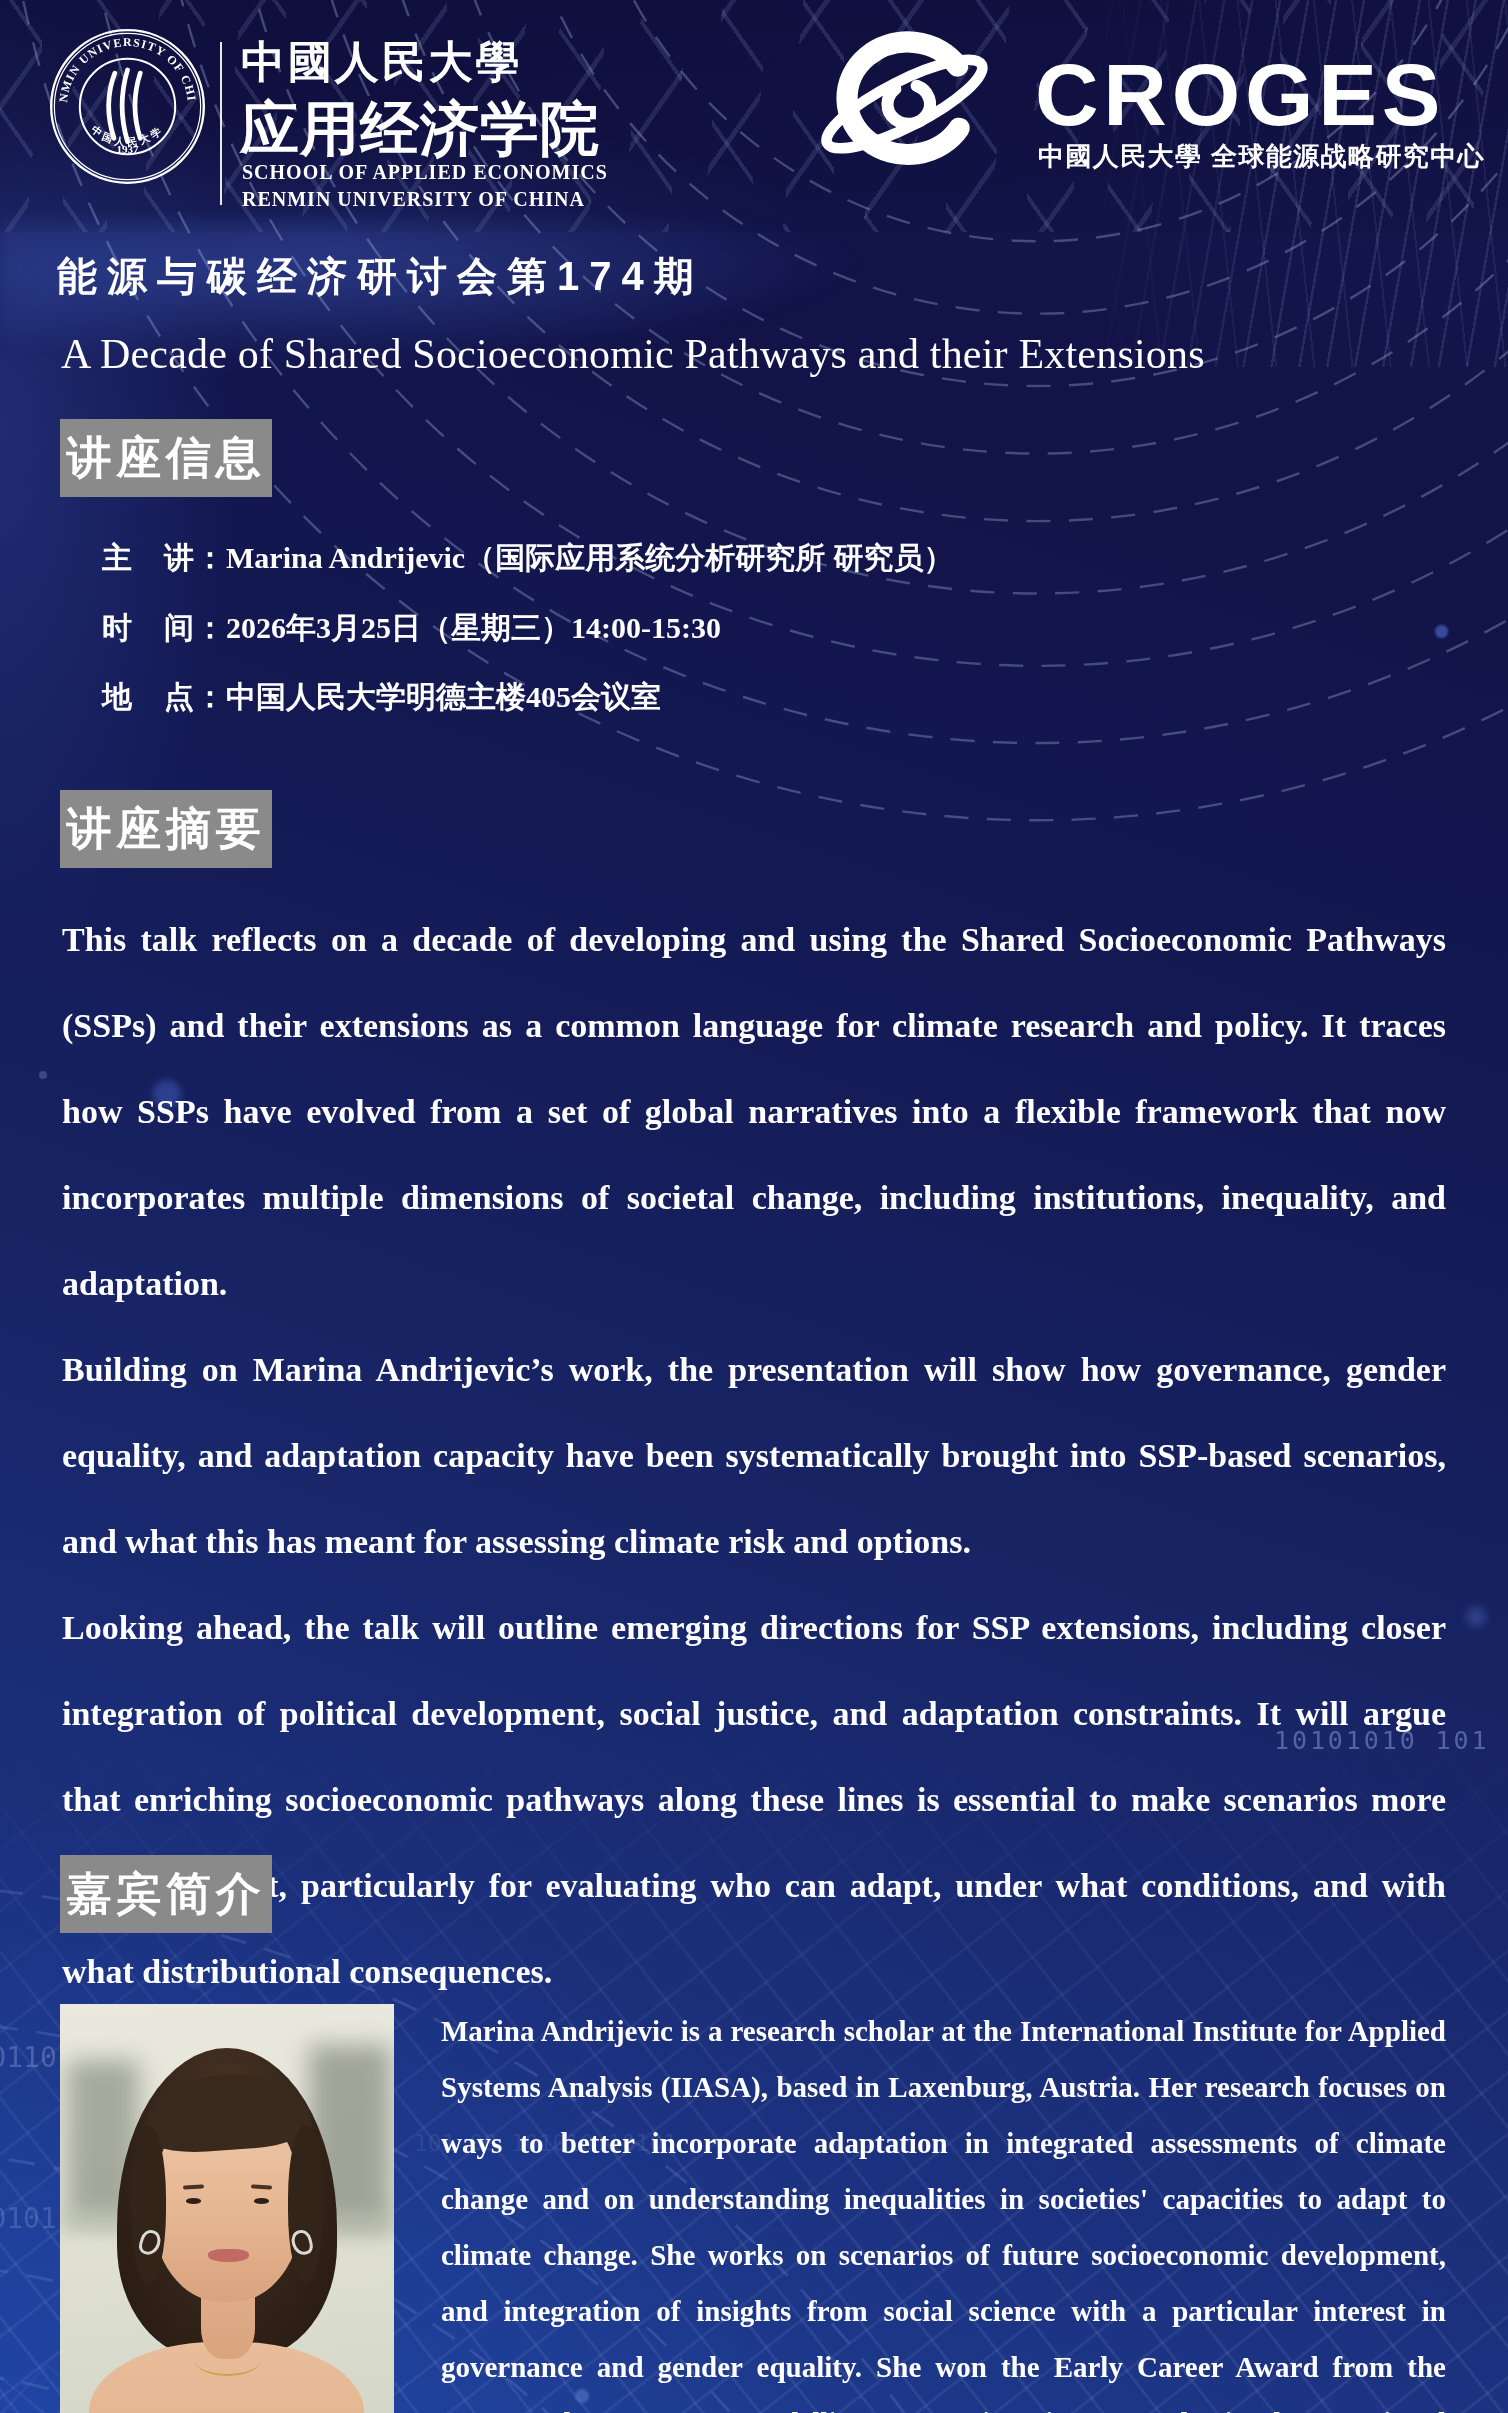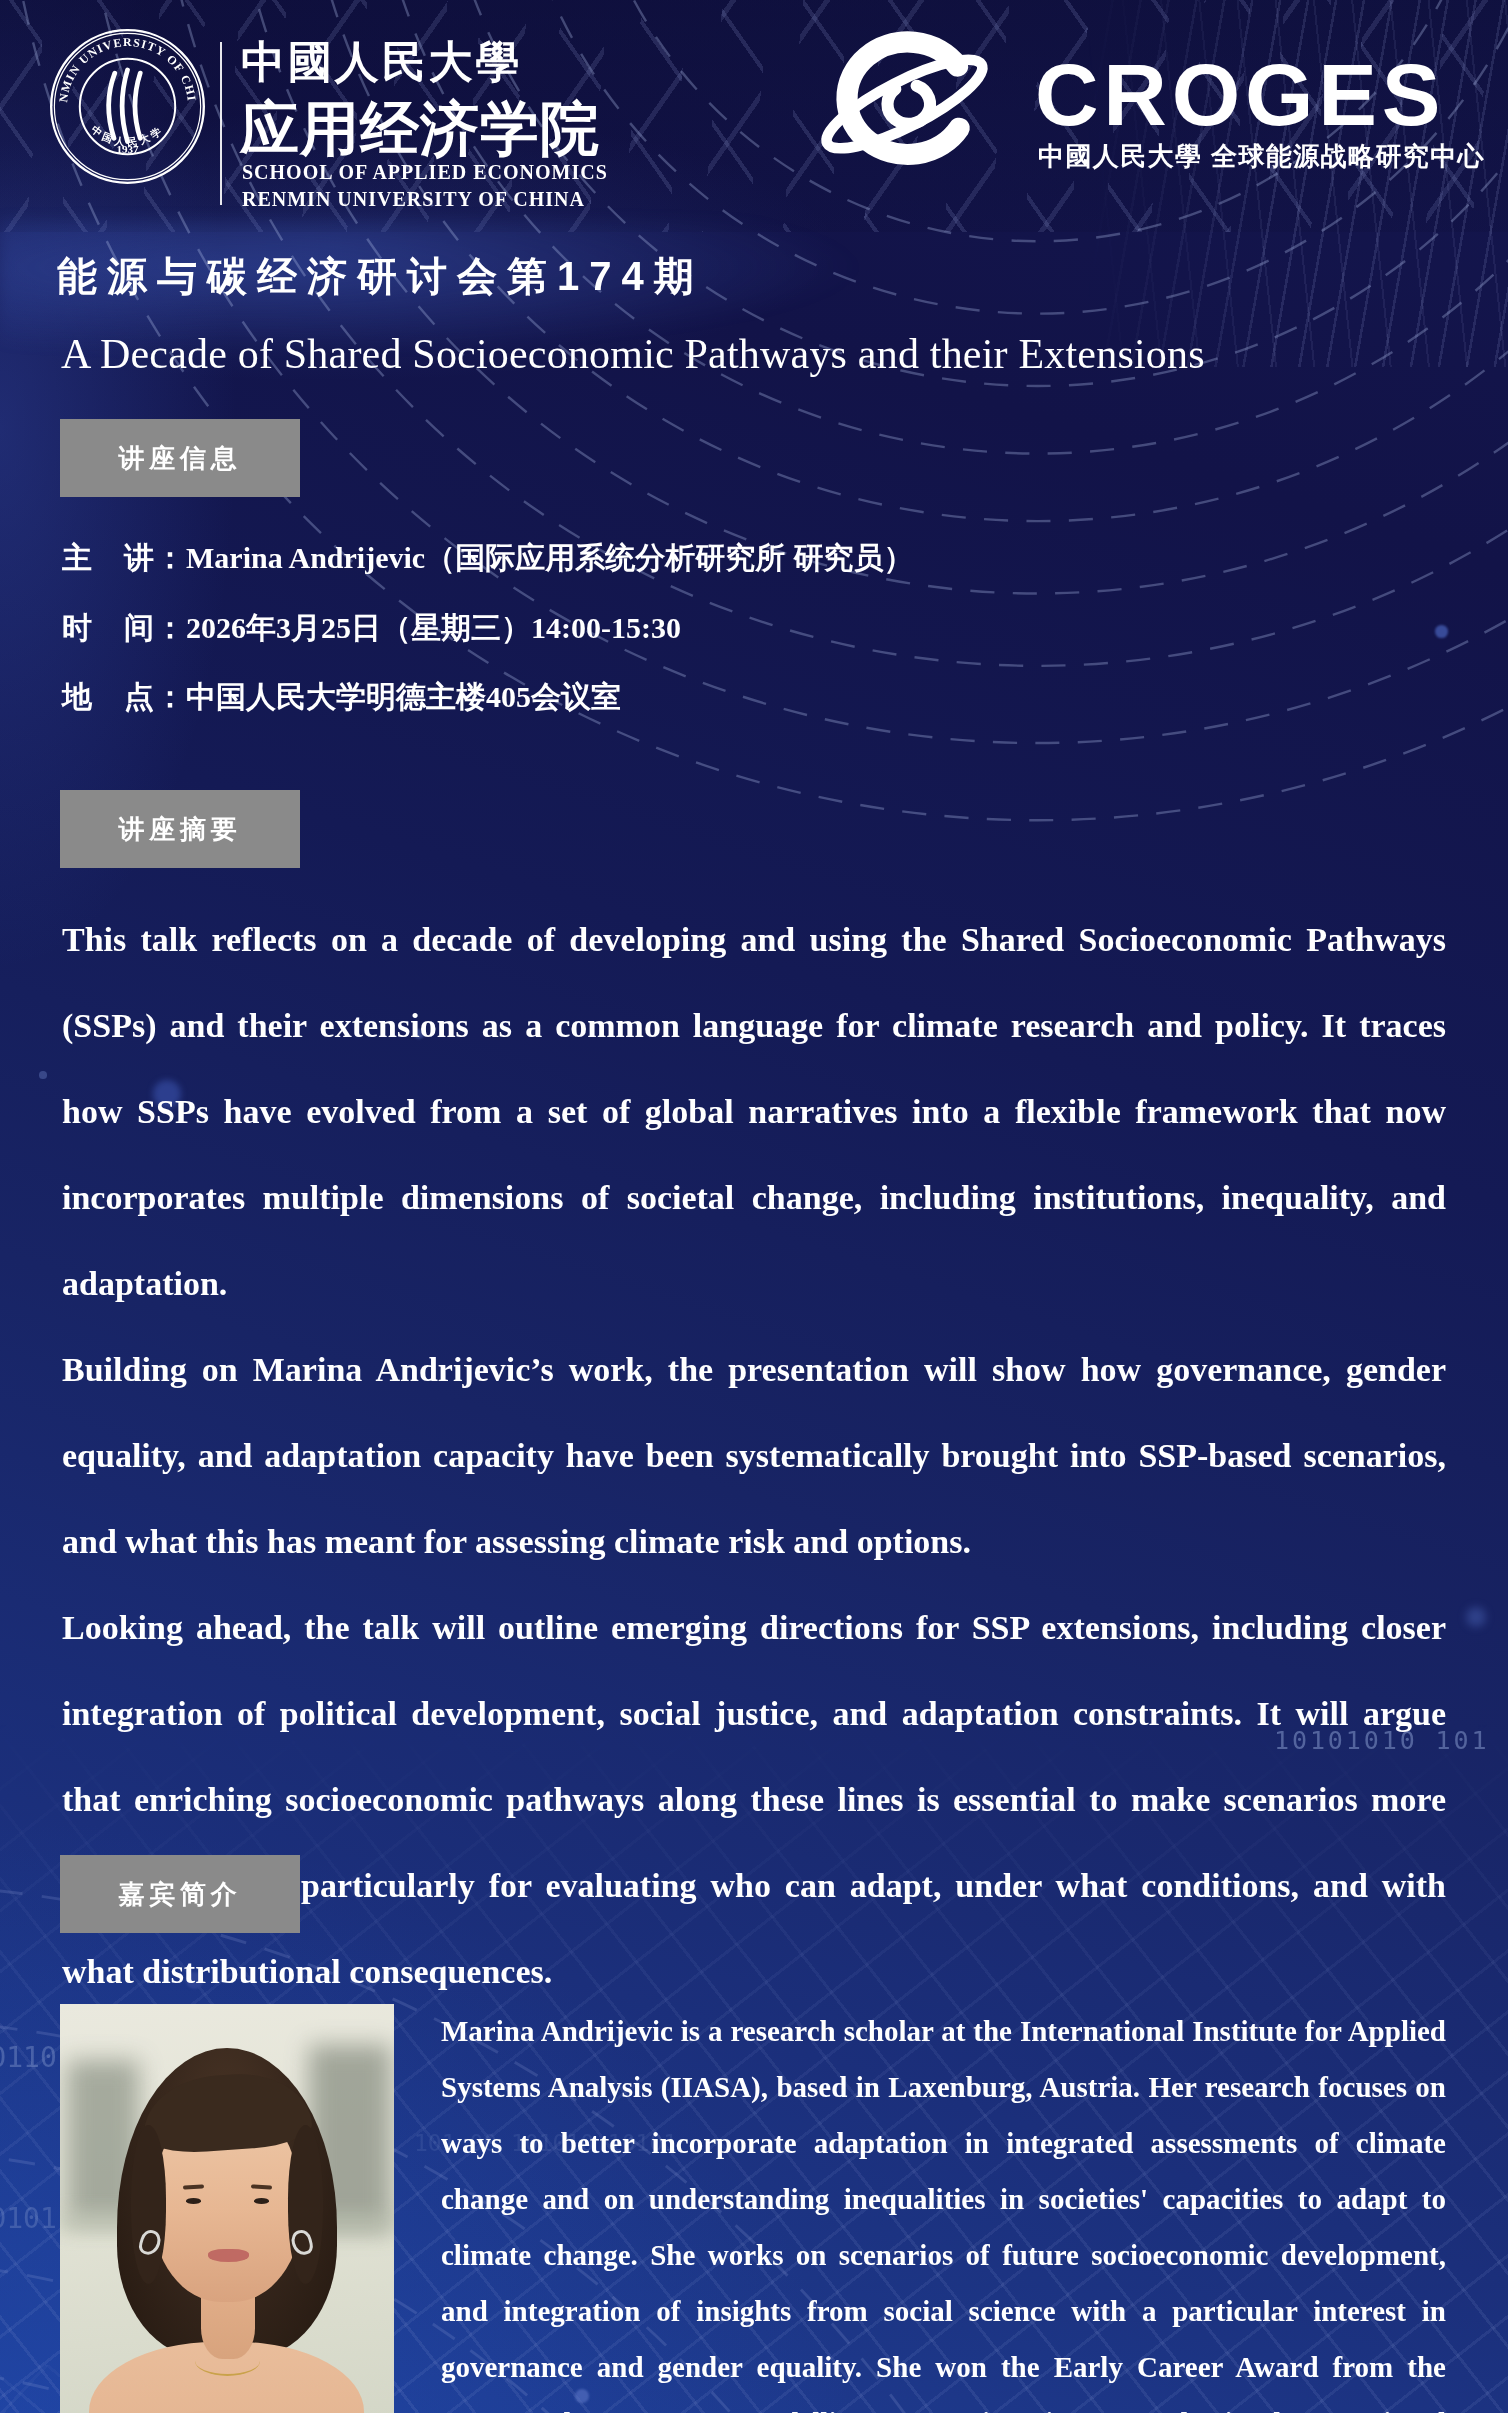--- a/index.html
+++ b/index.html
@@ -68,31 +68,31 @@
   .school-en2{position:absolute;left:242px;top:188px;font-size:20px;font-weight:700;letter-spacing:1px;
     font-family:"Liberation Serif", serif;}
   .croges-icon{position:absolute;left:816px;top:28px;width:183px;height:152px;}
   .croges-acronym{position:absolute;left:1035px;top:44px;font-size:88px;font-weight:700;letter-spacing:4.8px;}
   .croges-sub{position:absolute;left:1038px;top:139px;font-size:26px;font-weight:600;letter-spacing:1.4px;}
   
   .series-title{position:absolute;left:57px;top:249px;font-size:40px;font-weight:700;letter-spacing:10px;}
   .talk-title{position:absolute;left:61px;top:330px;font-size:42px;font-weight:400;
     font-family:"Liberation Serif", serif;letter-spacing:0.2px;white-space:nowrap;}
   
-  .badge{position:absolute;left:60px;width:240px;height:78px;background:#8a8a8a;color:#fff;
-    display:flex;align-items:center;justify-content:center;font-size:26px;font-weight:700;letter-spacing:4.8px;}
+  .badge{position:absolute;left:60px;width:212px;height:78px;background:#8a8a8a;color:#fff;
+    display:flex;align-items:center;justify-content:center;font-size:45px;font-weight:700;letter-spacing:4.8px;}
   .badge-info{top:419px;}
   .badge-abstract{top:790px;}
   .badge-bio{top:1855px;}
   
   .info-line{position:absolute;left:62px;font-size:30px;white-space:nowrap;}
   .info-1{top:538px;}
   .info-2{top:608px;}
   .info-3{top:677px;}
-  .info-label{font-weight:700;letter-spacing:1px;}
+  .info-label{font-weight:700;letter-spacing:1px;margin-left:40px;}
   .latin-serif{font-family:"Liberation Serif", serif;font-weight:700;}
   .cjk-val{font-weight:600;}
   .mixed-val{font-family:"Liberation Serif","Liberation Sans", serif;font-weight:700;text-align:right;}
   
   .abstract{position:absolute;left:62px;top:897px;width:1384px;
     font-family:"Liberation Serif", serif;font-size:34px;font-weight:700;line-height:86px;
     text-align:justify;}
   .abstract p{margin:0;}
   
   .bio{position:absolute;left:441px;top:2003px;width:1005px;

